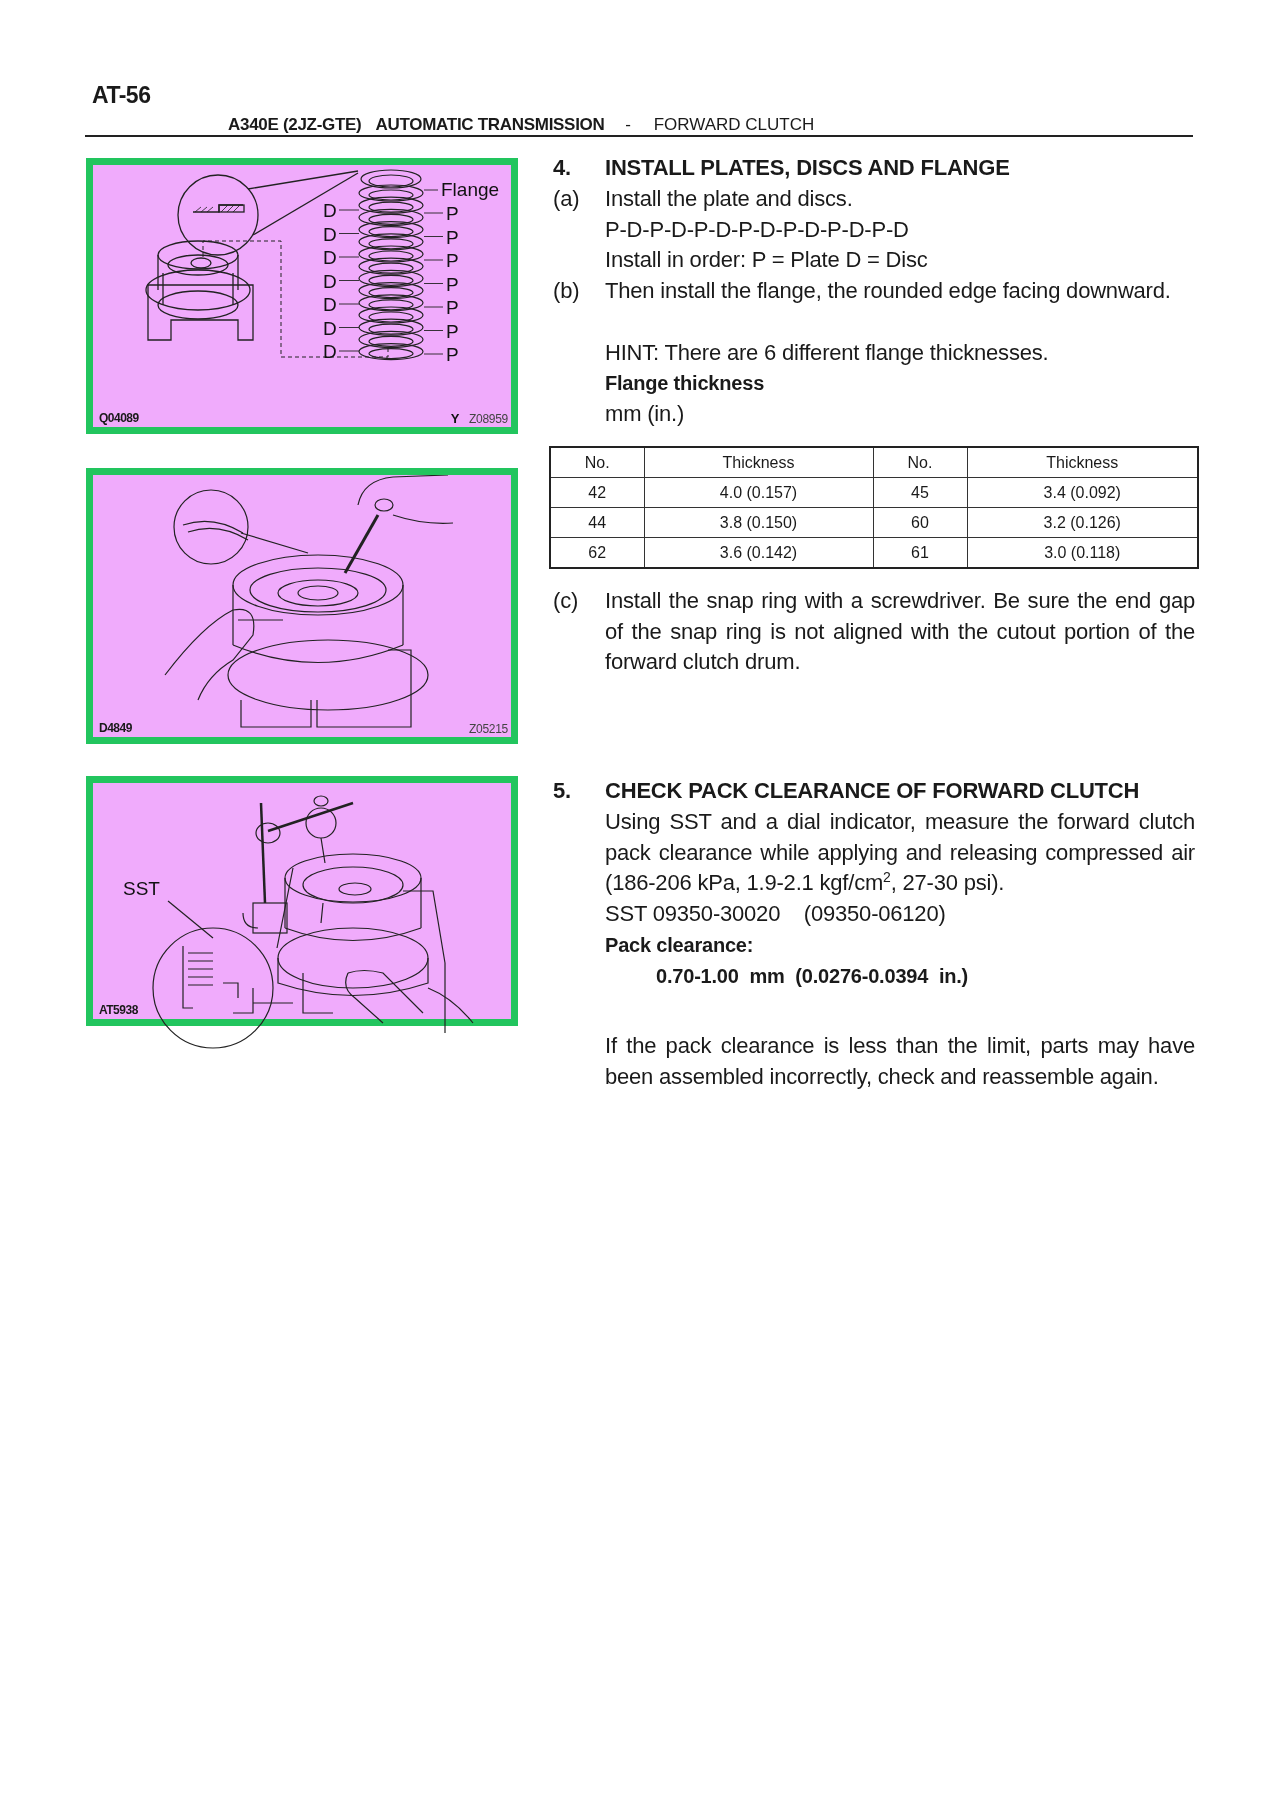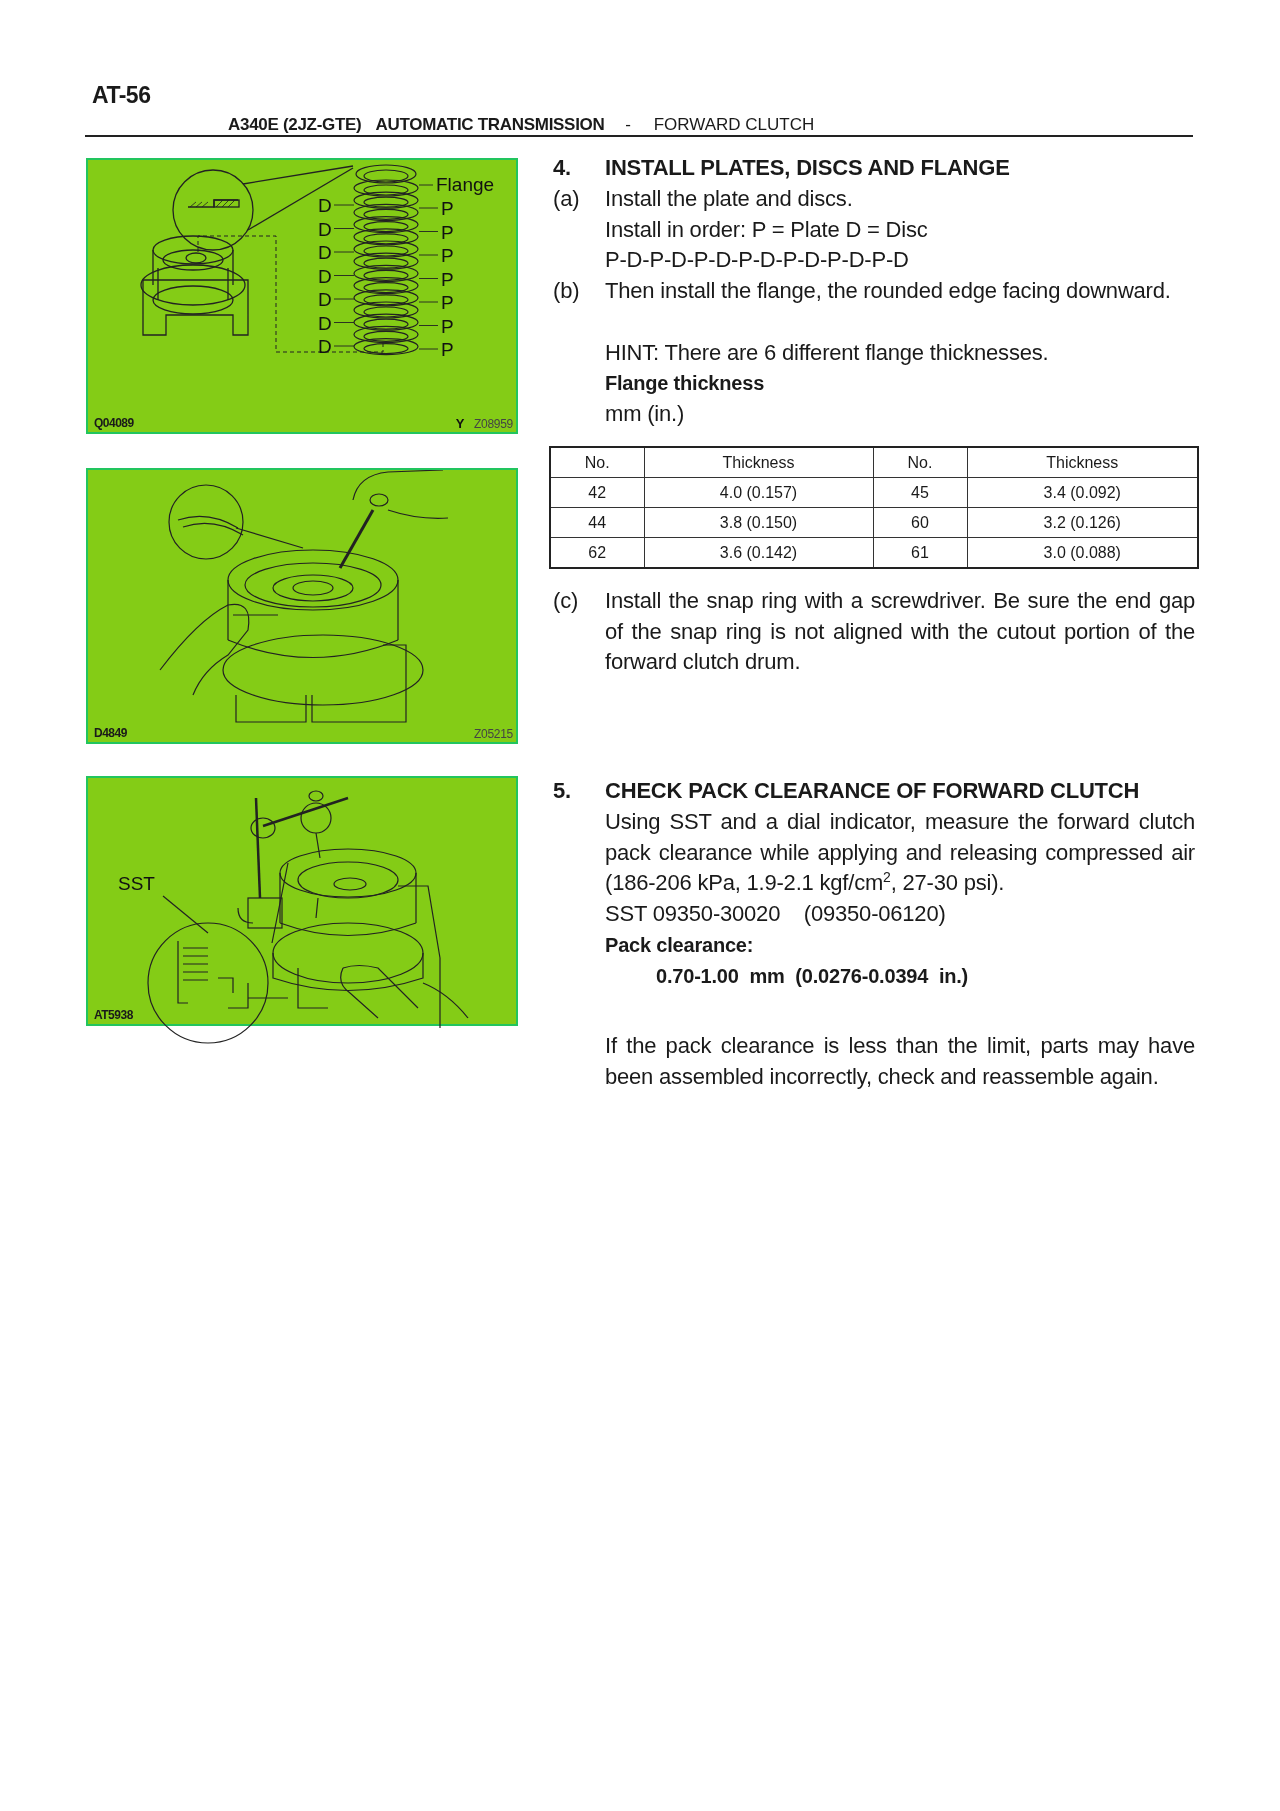--- a/index.html
+++ b/index.html
@@ -5,21 +5,21 @@
   html, body { margin:0; padding:0; background:#ffffff; }
   body { width:1280px; height:1811px; position:relative; overflow:hidden;
          font-family:"Liberation Sans", sans-serif; color:#1a1a1a; }
   .abs { position:absolute; }
   #page-num { left:92px; top:82px; font-size:23px; font-weight:bold; letter-spacing:-0.5px; }
   #running-head { left:228px; top:115px; font-size:17px; white-space:nowrap; }
   #running-head .b { font-weight:bold; letter-spacing:-0.3px; }
   #running-head .sep { margin:0 18px 0 16px; }
   #head-rule { left:85px; top:135px; width:1108px; height:0; border-top:2.5px solid #222; }
 
-  .fig { position:absolute; left:86px; width:432px; border:2px solid #22c55e; box-sizing:border-box; background:#84cc16; }
+  .fig { position:absolute; left:86px; width:432px; border:7px solid #22c55e; box-sizing:border-box; background:#f0abfc; }
   .fig svg { position:absolute; left:0; top:0; }
   .fig .code-l { position:absolute; left:6px; bottom:2px; font-size:12px; font-weight:bold; letter-spacing:-0.5px; }
   .fig .code-r { position:absolute; right:3px; bottom:1px; font-size:12px; color:#444; letter-spacing:-0.3px; }
   .fig .code-r .y { font-weight:bold; color:#111; font-size:13px; margin-right:10px; }
   #fig1 { top:158px; height:276px; }
   #fig2 { top:468px; height:276px; }
   #fig3 { top:776px; height:250px; }
 
   .text { font-size:22px; line-height:30.5px; letter-spacing:-0.2px; }
   .step-num { position:absolute; left:553px; font-weight:bold; }
@@ -216,22 +216,22 @@
   <span class="code-l">AT5938</span>
 </div>
 
 <div class="text">
   <span class="step-num" style="top:153px;">4.</span>
   <span class="step-title" style="top:153px;">INSTALL PLATES, DISCS AND FLANGE</span>
 
   <span class="sub-label" style="top:184px;">(a)</span>
   <div class="para" style="top:184px;">
     <div>Install the plate and discs.</div>
+    <div>P-D-P-D-P-D-P-D-P-D-P-D-P-D</div>
     <div>Install in order: P = Plate D = Disc</div>
-    <div>P-D-P-D-P-D-P-D-P-D-P-D-P-D</div>
   </div>
 
   <span class="sub-label" style="top:276px;">(b)</span>
   <div class="para just" style="top:276px;">Then install the flange, the rounded edge facing downward.</div>
   <div class="para" style="top:338px;">HINT: There are 6 different flange thicknesses.</div>
   <div class="para bold-small" style="top:368px;">Flange thickness</div>
   <div class="para" style="top:399px;">mm (in.)</div>
 </div>
 
 <table id="flange-table">
@@ -257,21 +257,21 @@
   <tr>
     <td>44</td>
     <td>3.8 (0.150)</td>
     <td>60</td>
     <td>3.2 (0.126)</td>
   </tr>
   <tr>
     <td>62</td>
     <td>3.6 (0.142)</td>
     <td>61</td>
-    <td>3.0 (0.088)</td>
+    <td>3.0 (0.118)</td>
   </tr>
 </tbody>
   </table>
 
 <div class="text">
   <span class="sub-label" style="top:586px;">(c)</span>
   <div class="para just" style="top:586px;">Install the snap ring with a screwdriver. Be sure the end gap of the snap ring is not aligned with the cutout portion of the forward clutch drum.</div>
 </div>
 
 <div class="text">

